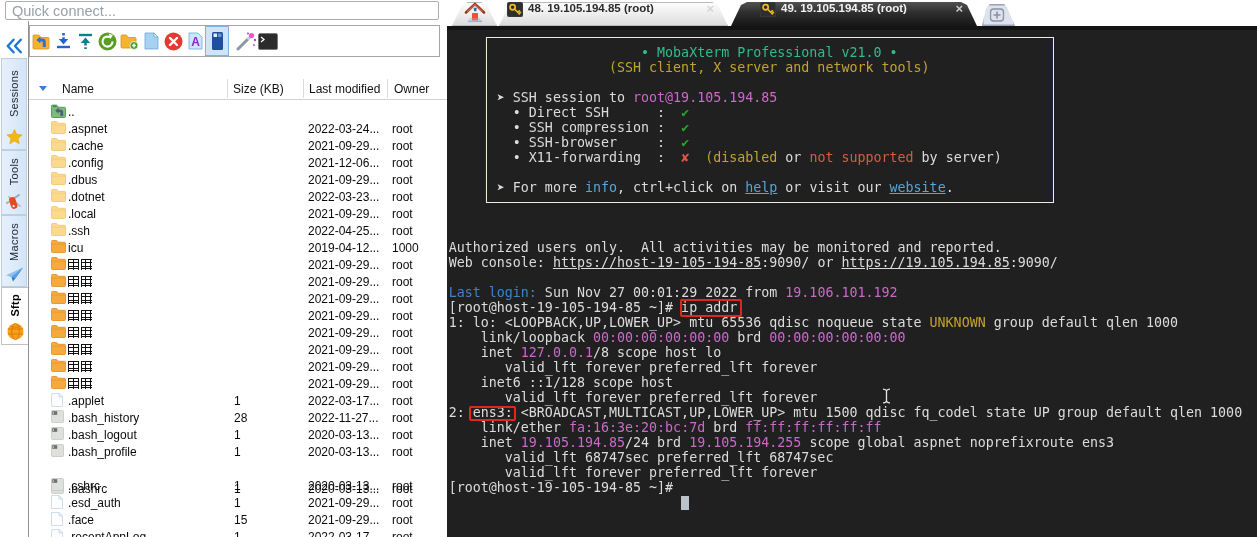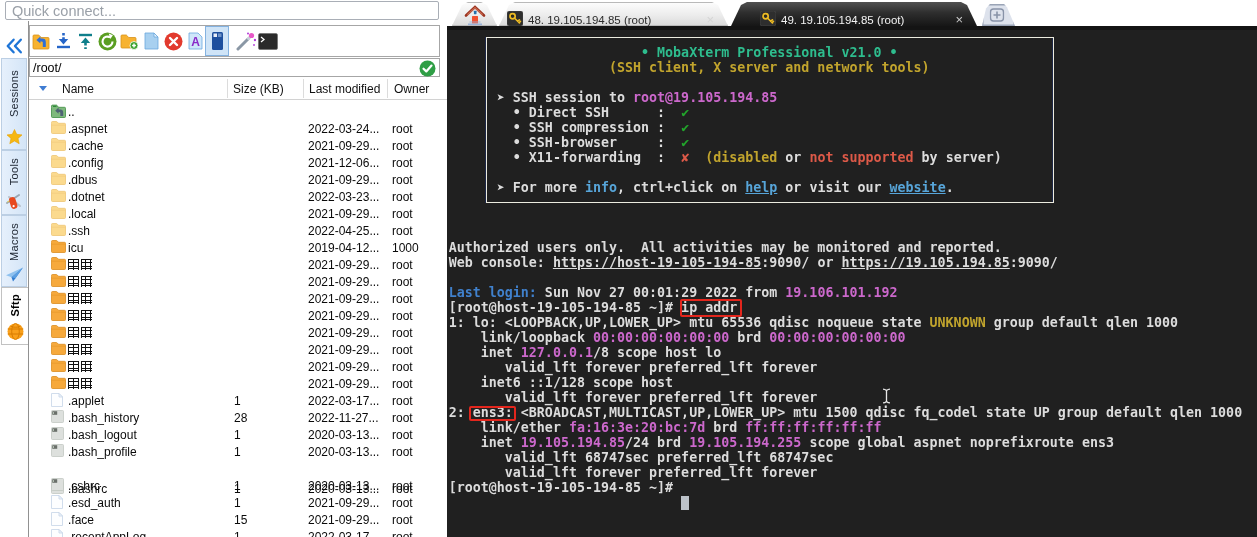--- a/index.html
+++ b/index.html
@@ -59,32 +59,32 @@
 
   
   .right { position:absolute; left:447px; top:0; width:810px; height:537px; }
   .tabbar { position:absolute; left:0; top:0; width:810px; height:30px; background:#fff; }
   .tabbar .strip { position:absolute; left:0; top:26px; width:810px; height:4px; background:#141414; }
   .ttab { position:absolute; top:2px; height:24px; }
   .ttab .shape { position:absolute; left:0; top:0; width:100%; height:100%;
      clip-path:polygon(0 100%, 10px 3px, 16px 0, calc(100% - 16px) 0, calc(100% - 10px) 3px, 100% 100%); }
   .ttab.lite .shape { background:linear-gradient(#fdfdfd,#ececec 55%,#d9d9d9); box-shadow:inset 0 0 0 1px #b9b9b9; }
   .ttab.dark .shape { background:linear-gradient(#515151,#2e2e2e 45%,#161616); }
-  .ttab .content { position:absolute; left:0; top:0; width:100%; height:100%; display:flex; align-items:flex-end; }
+  .ttab .content { position:absolute; left:0; top:0; width:100%; height:100%; display:flex; align-items:flex-start;font-weight:bold; }
   .ttab-label { font-size:11.5px; white-space:nowrap; }
   .ttab.lite .ttab-label { color:#2b2b2b; }
   .ttab.dark .ttab-label { color:#f2f2f2; }
   .tclose { margin-left:auto; font-size:13px; line-height:1; }
   .ttab.lite .tclose { color:#d4d4d4; margin-right:14px; }
   .ttab.dark .tclose { color:#cccccc; margin-right:14px; }
   .plus-tab { position:absolute; top:4px; height:22px; width:33px; background:#dde2ec; clip-path:polygon(0 100%, 4px 20%, 8px 0, 22px 0, 25px 15%, 100% 100%); box-shadow:inset 0 0 0 1.5px #9aa4b6; }
   .plus-tab .pl { position:absolute; left:45%; top:50%; transform:translate(-50%,-50%); }
 
   .term { position:absolute; left:0; top:30px; width:810px; height:507px; background:#202020; overflow:hidden; }
-  .tpre { position:absolute; left:1.7px; top:15px; font-family:"DejaVu Sans Mono",monospace; font-size:13.32px; line-height:15px; color:#dcdcdc;font-weight:bold; }
+  .tpre { position:absolute; left:1.7px; top:15px; font-family:"DejaVu Sans Mono",monospace; font-size:13.32px; line-height:15px; color:#dcdcdc; }
   .tl { height:15px; white-space:pre; }
   .grn { color:#2ebd8e; }
   .ok  { color:#22a52b; }
   .olv { color:#c1a42d;margin-top:38px; }
   .red { color:#dc5948; }
   .mag { color:#cc68cc; }
   .cyn { color:#57a5d9; }
   .blu { color:#4081cd; }
   .u { text-decoration:underline; }
   .banner-frame { position:absolute; left:39px; top:7px; width:568px; height:166px; border:1px solid #ecece0; box-shadow:-1px 0 0 #1d2747, inset -1px 0 0 #1d2747; }
@@ -255,29 +255,20 @@
         <div class="tool-btn">
           <span>
             <svg class="icon-svg" width="20" height="17" viewBox="0 0 20 17">
               <rect x="0.5" y="0.5" width="19" height="16" rx="1.5" fill="#2b2b2b" stroke="#666" stroke-width=".6"></rect>
               <path d="M3 4 L6 6.5 L3 9" fill="none" stroke="#fff" stroke-width="1.3"></path>
             </svg>
           </span>
         </div>
       </div>
 
-    <div class="path-box">
-      <div class="path-text">/root/</div>
-      <div class="path-ok">
-        <svg class="icon-svg" width="17" height="17" viewBox="0 0 17 17">
-          <circle cx="8.5" cy="8.5" r="8" fill="#2f9e45"></circle>
-          <path d="M4.5 8.7 L7.3 11.4 L12.5 5.6" fill="none" stroke="#fff" stroke-width="2.2" stroke-linecap="round" stroke-linejoin="round"></path>
-        </svg>
-      </div>
-    </div>
 
     <div class="ftable">
       <div class="fhead">
         <div class="sort-tri"></div>
         <div class="fhead-label" style="left:33px">Name</div>
         <div class="fhead-label" style="left:204px">Size (KB)</div>
         <div class="fhead-label" style="left:280px">Last modified</div>
         <div class="fhead-label" style="left:365px">Owner</div>
         <div class="col-sep" style="left:198px"></div>
         <div class="col-sep" style="left:274px"></div>

